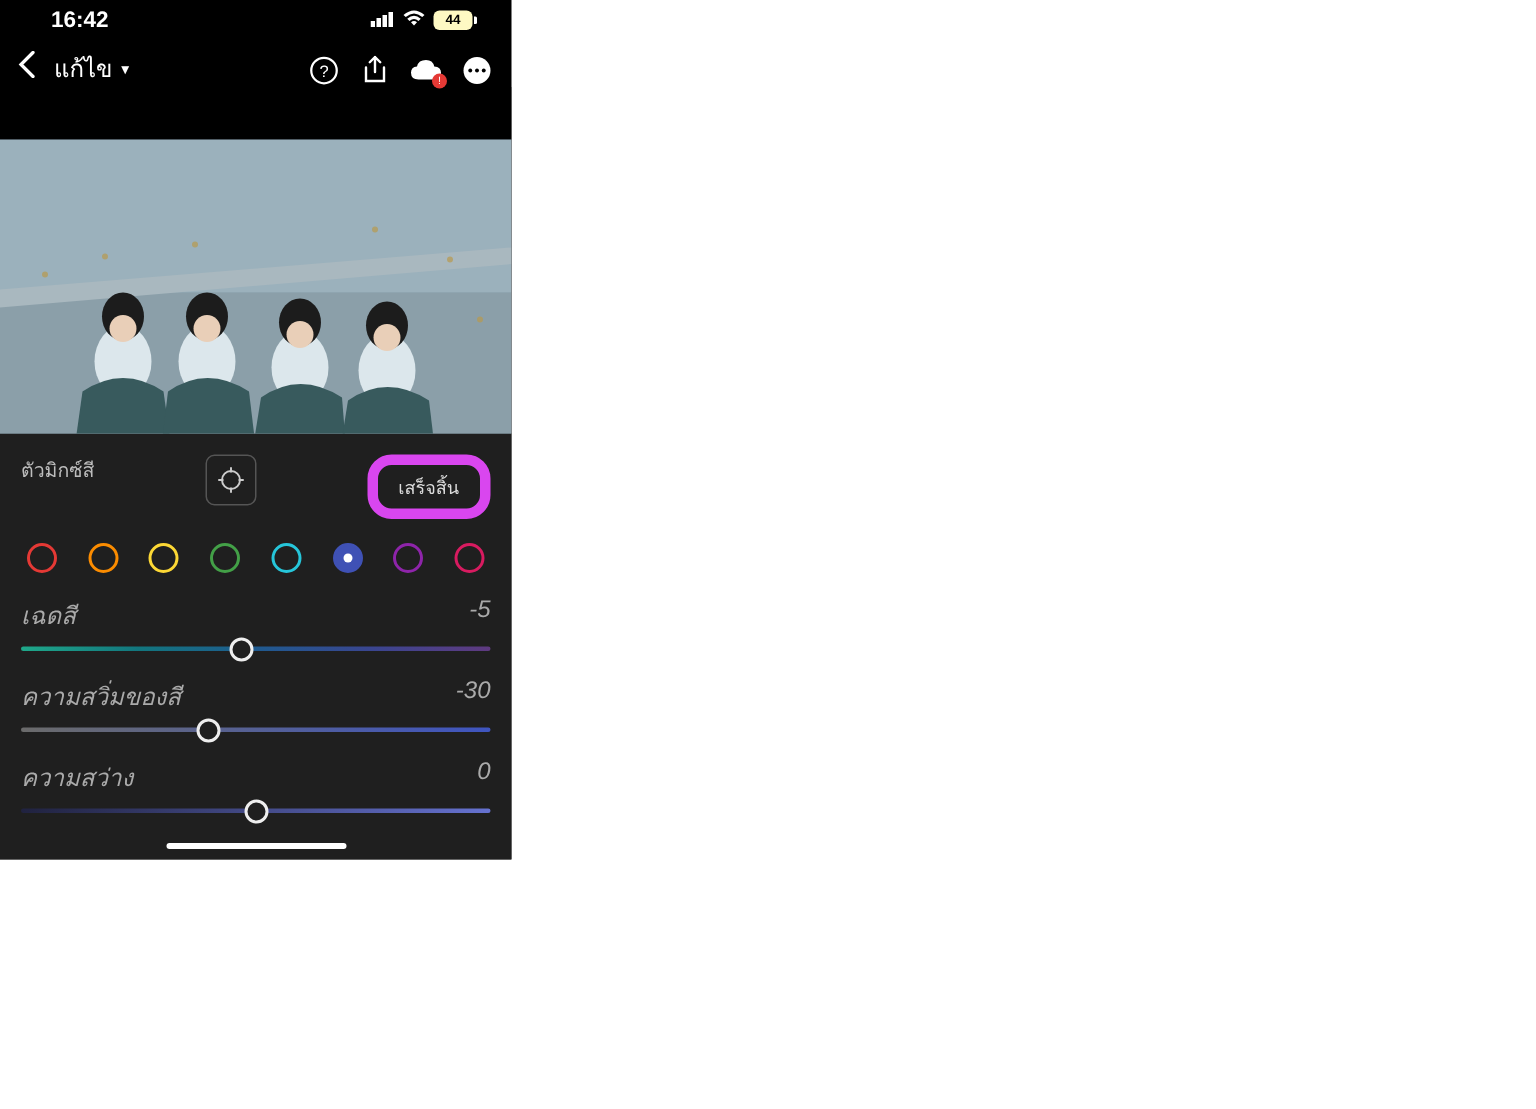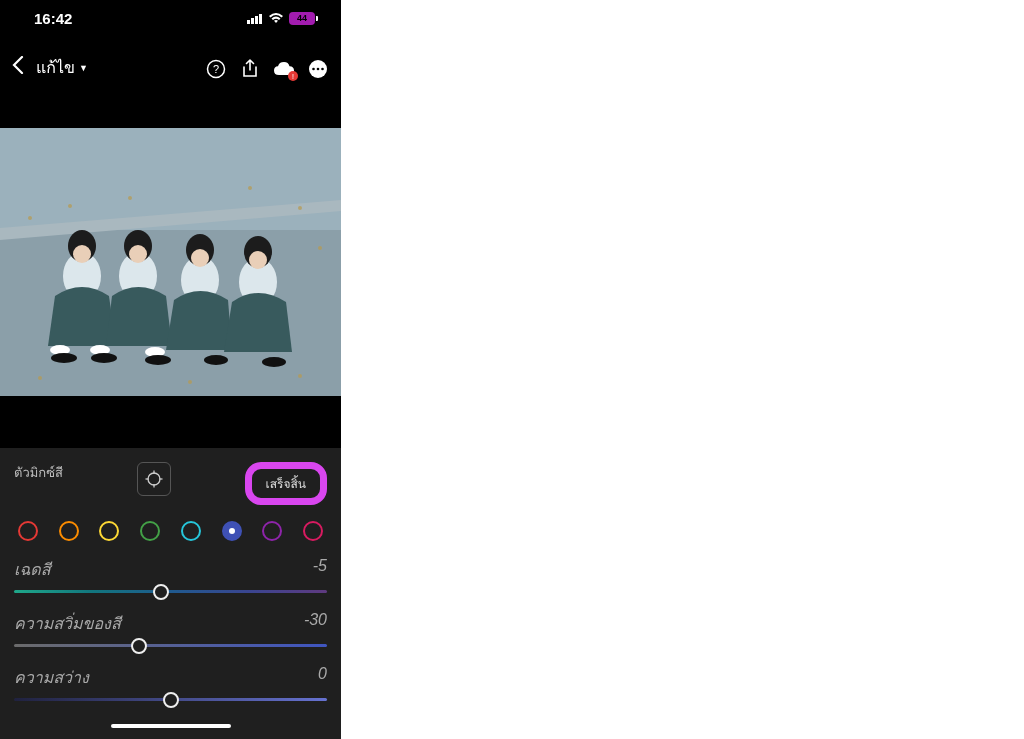--- a/index.html
+++ b/index.html
@@ -5,42 +5,42 @@
   * { box-sizing: border-box; margin: 0; padding: 0; }
   body {
     width: 1024px;
     height: 739px;
     background: #fff;
     font-family: -apple-system, BlinkMacSystemFont, "Segoe UI", sans-serif;
     overflow: hidden;
   }
   .phone-frame {
     width: 341px;
-    height: 739px;
+    height: 573px;
     background: #000;
     position: relative;
     overflow: hidden;
     display: flex;
     flex-direction: column;
   }
   .status-bar {
     height: 36px;
     display: flex;
     justify-content: space-between;
     align-items: center;
     padding: 0 26px 0 34px;
     color: #fff;
     font-size: 15px;
     font-weight: 600;
   }
   .status-right { display: flex; align-items: center; gap: 5px; }
   .status-icon { display: inline-block; }
   .battery {
     width: 26px; height: 13px;
-    background: #a21caf; border-radius: 4px;
+    background: #fef9c3; border-radius: 4px;
     color: #000; font-size: 9px; font-weight: 700;
     display: flex; align-items: center; justify-content: center;
     position: relative;
   }
   .battery::after {
     content:""; position:absolute; right:-3px; width:2px; height:5px;
     background:#fff; border-radius:0 1px 1px 0;
   }
 
   .toolbar {

